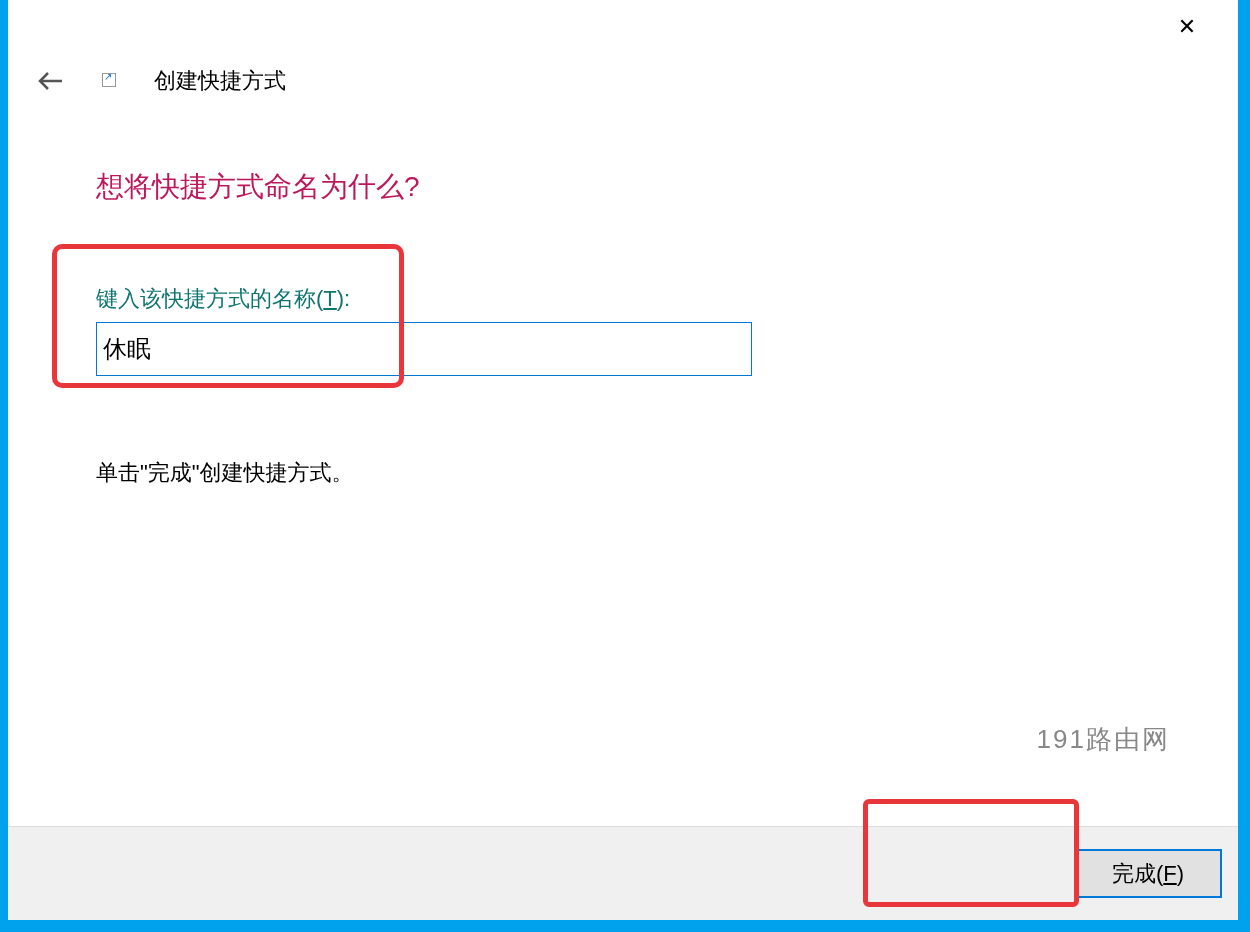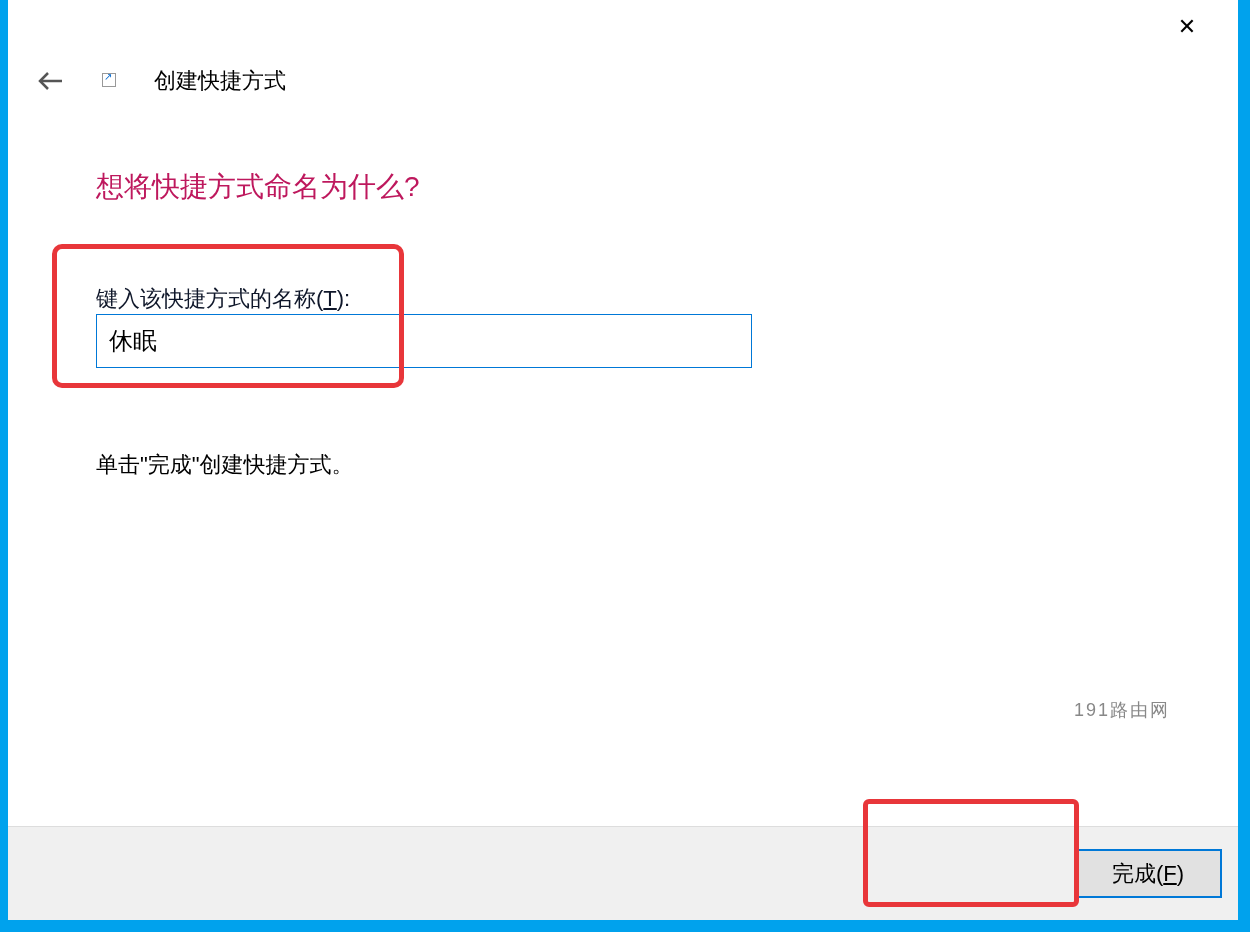--- a/index.html
+++ b/index.html
@@ -111,45 +111,45 @@
       top: -40px;
       width: 352px;
       height: 144px;
       border: 5px solid #e8363a;
       border-radius: 10px;
       pointer-events: none;
       z-index: 10;
     }
     .field-label {
       font-size: 22px;
-      color: #0f172a;
-      margin-bottom: 0;
+      color: #0f766e;
+      margin-bottom: 8px;
     }
     .underline {
       text-decoration: underline;
     }
     .text-input {
       width: 656px;
       height: 54px;
       border: 1px solid #0078d7;
       font-size: 24px;
-      padding: 4px 12px;
+      padding: 4px 6px;
       outline: none;
       font-family: "Microsoft YaHei", sans-serif;
     }
     .instruction {
       font-size: 22px;
       color: #000;
       margin-top: 82px;
     }
     .watermark {
       position: absolute;
       right: 68px;
-      top: 592px;
-      font-size: 18px;
+      top: 616px;
+      font-size: 26px;
       color: #888;
       font-weight: 500;
       letter-spacing: 2px;
     }
     .footer {
       height: 94px;
       background: #f0f0f0;
       border-top: 1px solid #ddd;
       display: flex;
       align-items: center;

